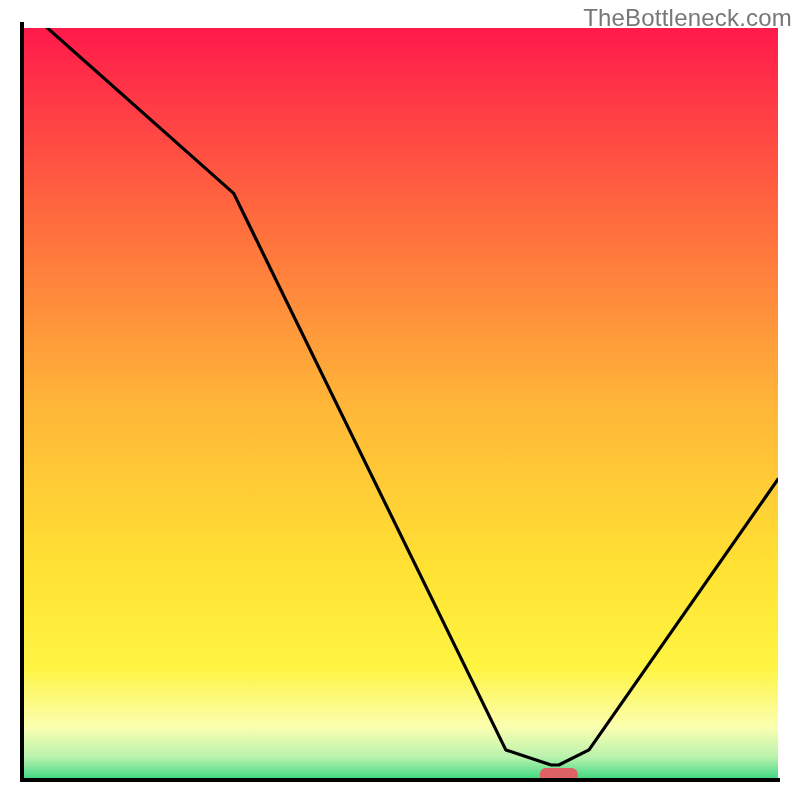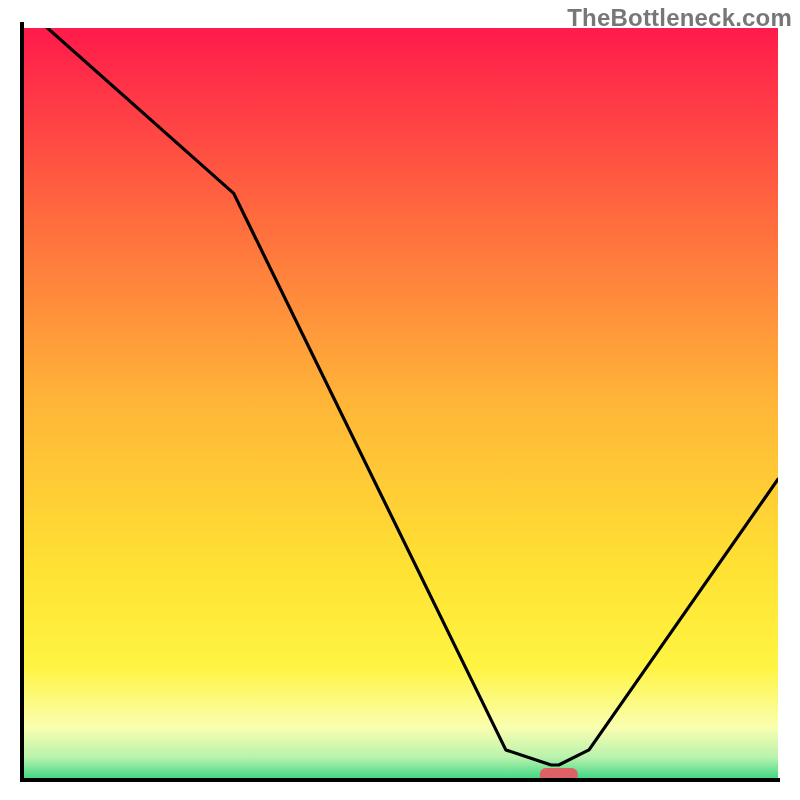--- a/index.html
+++ b/index.html
@@ -18,21 +18,21 @@
   }
   svg {
     display: block;
   }
   .watermark {
     position: absolute;
     top: 4px;
     right: 8px;
     font-size: 24px;
     color: #777777;
-    font-weight: 700;
+    font-weight: 400;
     letter-spacing: 0.2px;
   }
 </style>
 </head>
 <body>
 
 <div class="stage">
 
   <svg width="800" height="800" viewBox="0 0 800 800">
     <defs>

